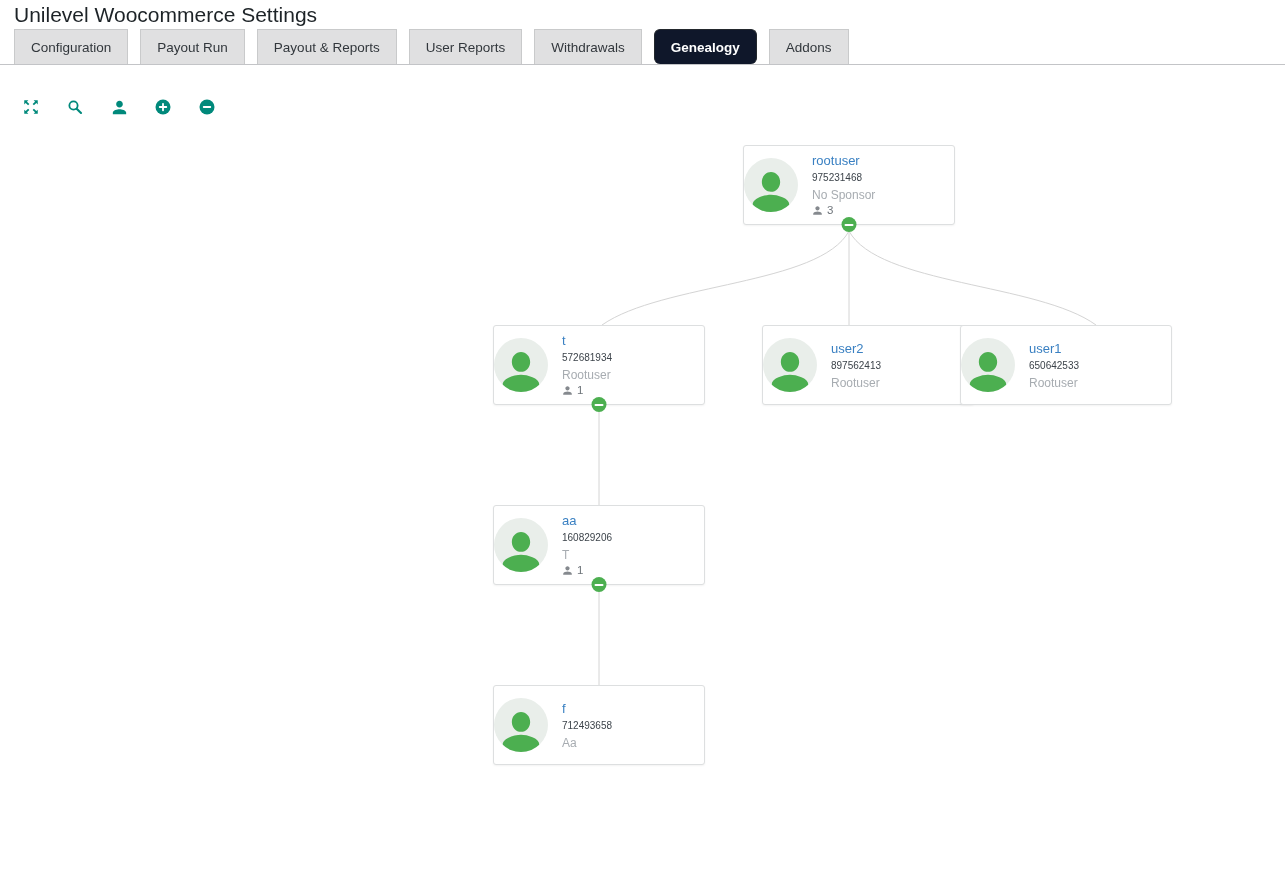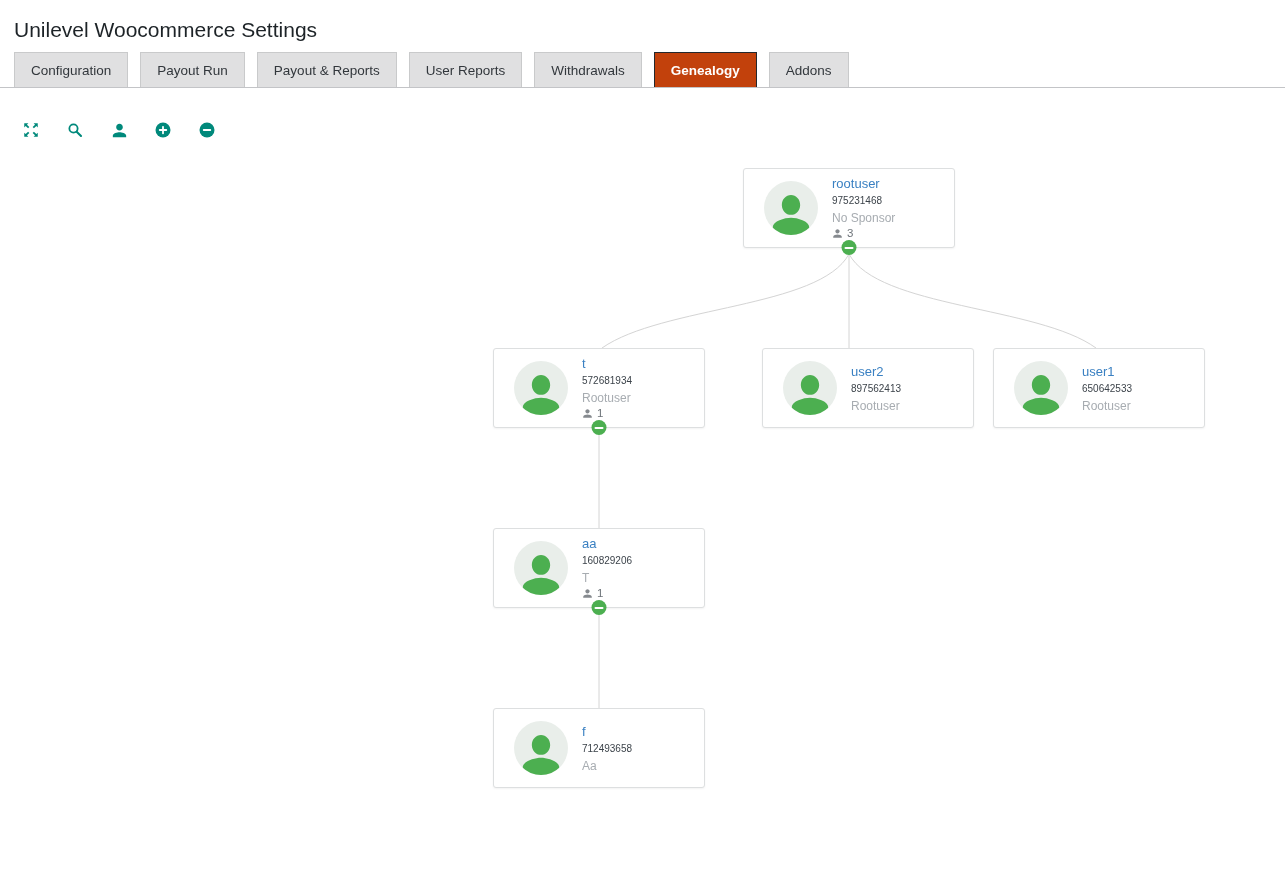--- a/index.html
+++ b/index.html
@@ -8,53 +8,53 @@
     padding: 0;
     width: 1285px;
     height: 878px;
     background: #ffffff;
     font-family: "Liberation Sans", sans-serif;
     overflow: hidden;
   }
 
   
   .page-title {
-    margin: 16px 0 0 14px;
+    margin: 1px 0 0 14px;
     font-size: 21px;
     font-weight: 500;
     color: #1d2327;
     line-height: 28px;
   }
 
   
   .tabs {
     display: flex;
     align-items: flex-end;
-    margin-top: 8px;
     padding-left: 14px;
     border-bottom: 1px solid #c3c4c7;
   }
   .tab {
     display: inline-block;
     margin-right: 12px;
     padding: 10px 16px 9px 16px;
     background: #e0e0e1;
     border: 1px solid #c9cacb;
     border-bottom: none;
     font-size: 13.5px;
     color: #32373c;
     cursor: pointer;
     text-decoration: none;
     white-space: nowrap;
   }
   .tab.active {
-    background: #c2410c;
+    background: #0f172a;
     border-color: #23282d;
     color: #ffffff;
     font-weight: 700;
+    border-radius: 6px;
   }
 
   
   .toolbar {
     display: flex;
     align-items: center;
     gap: 26px;
     margin: 32px 0 0 22px;
     height: 20px;
   }
@@ -95,21 +95,21 @@
   .node {
     position: absolute;
     width: 212px;
     height: 80px;
     background: #ffffff;
     border: 1px solid #dddfe0;
     border-radius: 3px;
     box-shadow: 0 1px 2px rgba(0,0,0,0.05);
     display: flex;
     align-items: center;
-    padding-left: 20px;
+    padding-left: 0;
     cursor: pointer;
   }
   .avatar {
     width: 54px;
     height: 54px;
     border-radius: 50%;
     background: #e9eeea;
     overflow: hidden;
     flex: 0 0 54px;
     display: flex;
@@ -279,21 +279,21 @@
         <path d="M12 13c2.8 0 5-2.4 5-5.4S14.8 2.2 12 2.2 7 4.6 7 7.6 9.2 13 12 13zm0 1.6c-3.4 0-10 1.8-10 5.4V24h20v-4c0-3.6-6.6-5.4-10-5.4z"></path>
       </svg>
     </span>
     <div class="node-info">
       <div class="n-name">user2</div>
       <div class="n-id">897562413</div>
       <div class="n-sponsor">Rootuser</div>
     </div>
   </div>
 
-  <div class="node" style="left:993px; top:200px;">
+  <div class="node" style="left:960px; top:200px;">
     <span class="avatar">
       <svg width="44" height="44" viewBox="0 0 24 24" fill="#4caf50">
         <path d="M12 13c2.8 0 5-2.4 5-5.4S14.8 2.2 12 2.2 7 4.6 7 7.6 9.2 13 12 13zm0 1.6c-3.4 0-10 1.8-10 5.4V24h20v-4c0-3.6-6.6-5.4-10-5.4z"></path>
       </svg>
     </span>
     <div class="node-info">
       <div class="n-name">user1</div>
       <div class="n-id">650642533</div>
       <div class="n-sponsor">Rootuser</div>
     </div>

